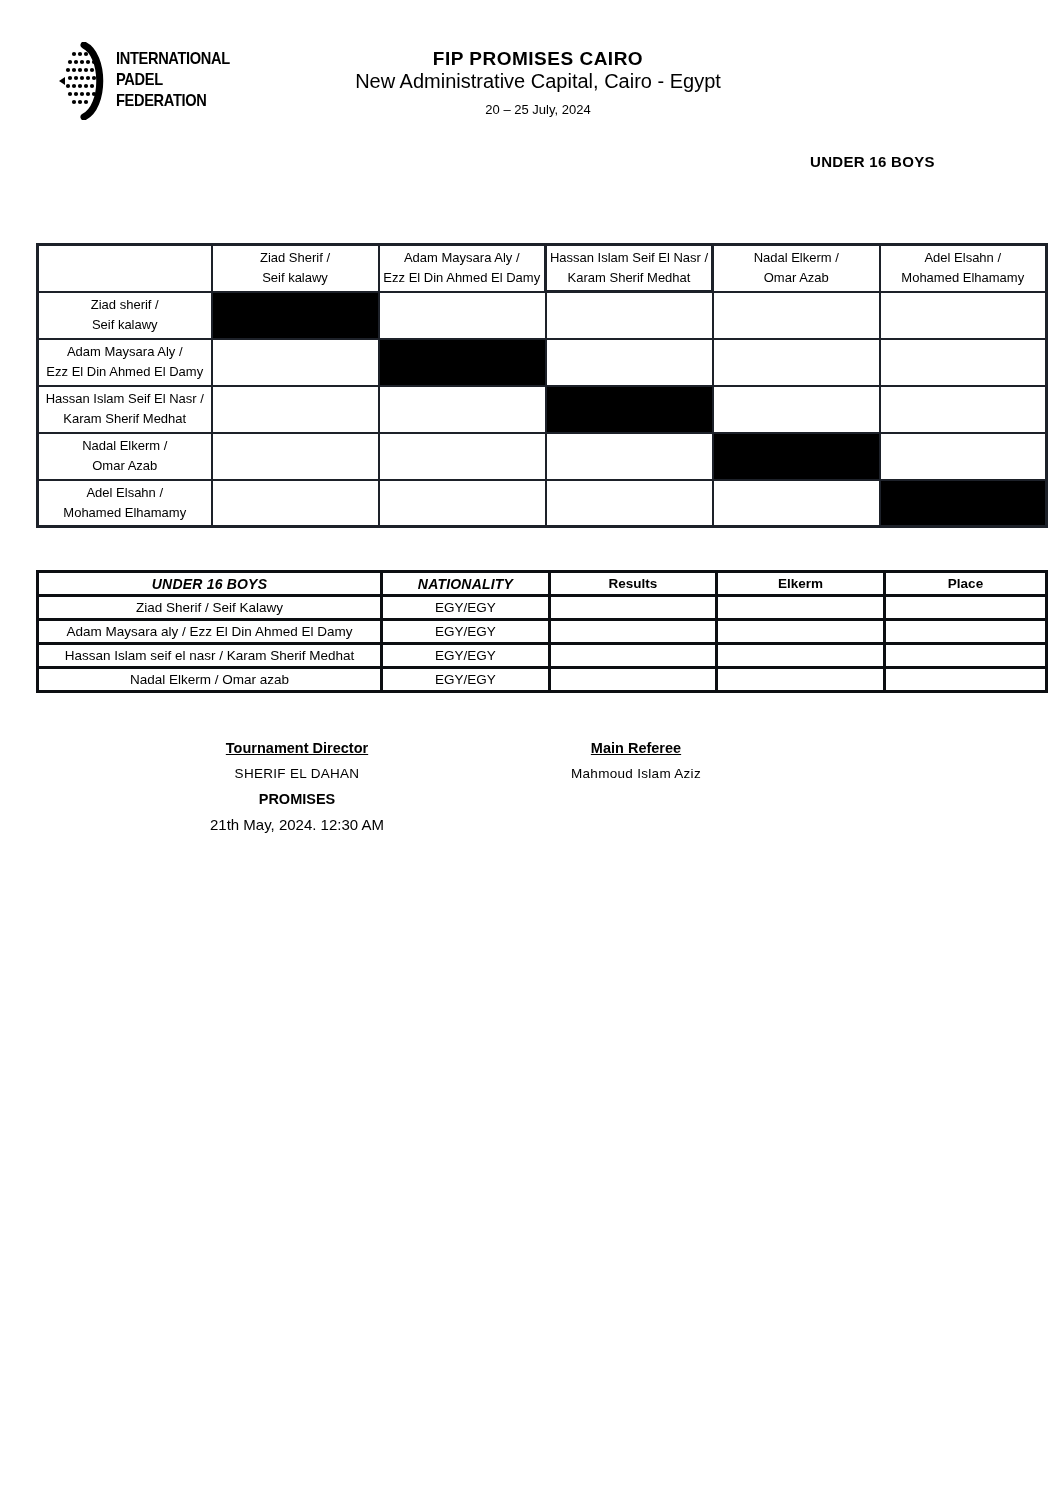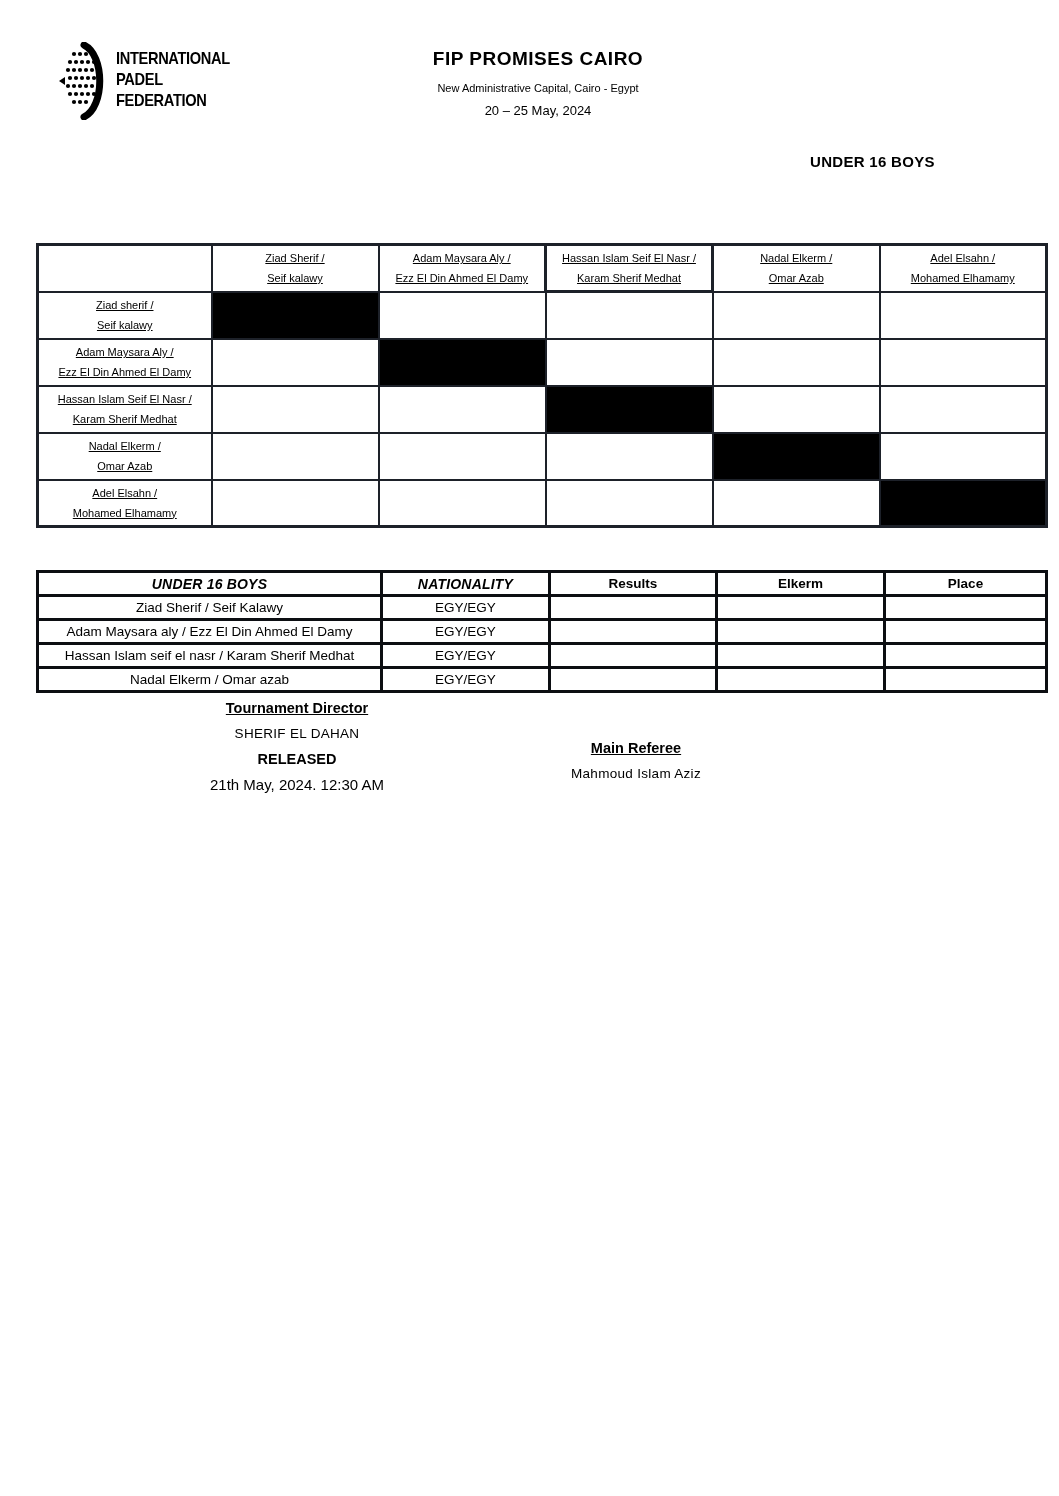--- a/index.html
+++ b/index.html
@@ -18,35 +18,35 @@
   .logo-mark { width:52px; height:78px; flex:0 0 auto; }
   .logo-text {
     margin-left:6px; margin-top:6px;
     font-weight:bold; font-size:17px; line-height:21px;
     letter-spacing:-0.4px;
     transform:scaleX(0.86); transform-origin:left top;
     white-space:pre-line;
   }
   .title-block { left:88px; top:48px; width:900px; text-align:center; }
   .event-title { font-size:19px; font-weight:bold; letter-spacing:0.5px; }
-  .event-subtitle { font-size:11px; margin-top:12px; }
+  .event-subtitle { font-size:20px; }
   .event-dates { font-size:13px; margin-top:9px; }
   .category-label {
     left:810px; top:153px; width:200px;
     font-size:15px; font-weight:bold; letter-spacing:0.3px;
   }
 
   
   table { border-collapse:collapse; table-layout:fixed; }
   .rr-table { left:36px; top:243px; width:1009px; }
   .rr-table td, .rr-table th {
     border:2px solid #1d2129;
-    font-size:11px; font-weight:normal;
+    font-size:13px; font-weight:normal;
     text-align:center; vertical-align:middle;
-    padding:0 2px; overflow:hidden;text-decoration:underline;
+    padding:0 2px; overflow:hidden;
   }
   .rr-table { border:3px solid #1d2129; }
   .rr-table tr { height:47px; }
   .rr-table .corner-empty { border:0; border-right:2px solid #1d2129; border-bottom:2px solid #1d2129; }
   .rr-table thead .corner-empty { border:0; }
   .rr-table .thick { border-width:3px; }
   .rr-table .filled { background:#000; }
   .two-line span { display:block; line-height:20px; }
 
   
@@ -55,21 +55,21 @@
     border:3px solid #0c0e12;
     font-size:13.5px; text-align:center; vertical-align:middle;
     padding:0 2px; overflow:hidden;
   }
   .st-table tr { height:24px; }
   .st-table th { font-weight:bold; }
   .st-table th.emph { font-weight:bold; font-style:italic; font-size:14px; letter-spacing:0.2px; }
 
   
   .sig-col { width:300px; text-align:center; }
-  .sig-left { left:147px; top:700px; }
+  .sig-left { left:147px; top:740px; }
   .sig-right { left:486px; top:740px; }
   .sig-label { font-size:14.5px; font-weight:bold; text-decoration:underline; }
   .sig-name { font-size:13.5px; margin-top:10px; letter-spacing:0.3px; }
   .released { font-size:14.5px; font-weight:bold; margin-top:10px; }
   .released-date { font-size:15px; margin-top:9px; }
 </style>
 </head>
 <body>
 
 <div class="abs logo-wrap">
@@ -111,21 +111,21 @@
     </g>
   </svg>
   <div class="logo-text">INTERNATIONAL
 PADEL
 FEDERATION</div>
 </div>
 
 <div class="abs title-block">
   <div class="event-title">FIP PROMISES CAIRO</div>
   <div class="event-subtitle">New Administrative Capital, Cairo - Egypt</div>
-  <div class="event-dates">20 – 25 May, 2024</div>
+  <div class="event-dates">20 – 25 July, 2024</div>
 </div>
 
 <div class="abs category-label">UNDER 16 BOYS</div>
 
 <table class="abs rr-table">
   <colgroup>
     <col style="width:174px">
       <col style="width:167px">
       <col style="width:167px">
     <col style="width:167px">
@@ -261,20 +261,20 @@
       <td></td>
       <td></td>
       <td></td>
     </tr>
   </tbody>
 </table>
 
 <div class="abs sig-col sig-left">
   <div class="sig-label">Tournament Director</div>
   <div class="sig-name">SHERIF EL DAHAN</div>
-  <div class="released">RELEASED</div>
+  <div class="released">PROMISES</div>
   <div class="released-date">21th May, 2024. 12:30 AM</div>
 </div>
 
 <div class="abs sig-col sig-right">
   <div class="sig-label">Main Referee</div>
   <div class="sig-name">Mahmoud Islam Aziz</div>
 </div>
 
 </body></html>

